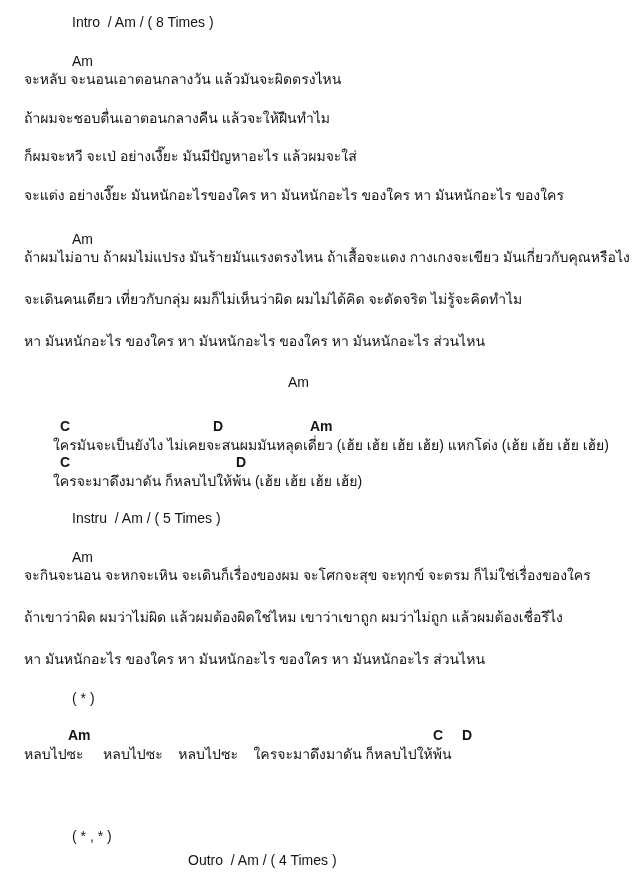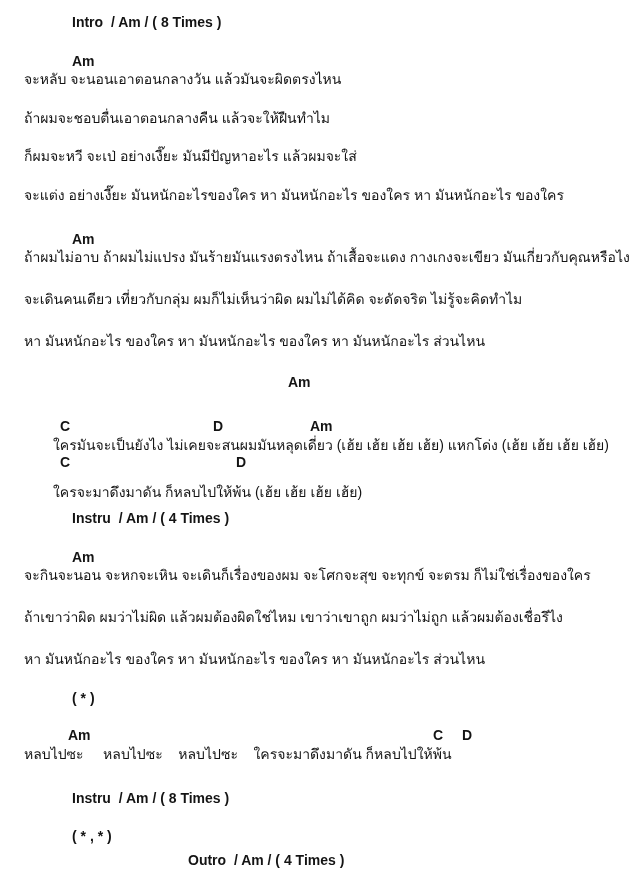--- a/index.html
+++ b/index.html
@@ -16,21 +16,21 @@
     font-family: "Liberation Sans", "DejaVu Sans", sans-serif;
     font-size: 14px;
     overflow: hidden;
   }
   .line {
     position: absolute;
     white-space: pre;
     line-height: 19px;
   }
   .bold {
-    font-weight: 700;
+    font-weight: 400;
     padding-left: 48px;
   }
   .chord-row {
     position: absolute;
     left: 0;
     top: 0;
     width: 100%;
     height: 19px;
   }
   .chord {
@@ -64,37 +64,36 @@
     <span class="chord" style="left:60px">C</span>
     <span class="chord" style="left:213px">D</span>
     <span class="chord" style="left:310px">Am</span>
   </div>
   <div class="line" style="left:53px; top:436px">ใครมันจะเป็นยังไง ไม่เคยจะสนผมมันหลุดเดี่ยว (เฮ้ย เฮ้ย เฮ้ย เฮ้ย) แหกโด่ง (เฮ้ย เฮ้ย เฮ้ย เฮ้ย)</div>
 
   <div class="chord-row" style="top:454px">
     <span class="chord" style="left:60px">C</span>
     <span class="chord" style="left:236px">D</span>
   </div>
-  <div class="line" style="left:53px; top:483px">ใครจะมาดึงมาดัน ก็หลบไปให้พ้น (เฮ้ย เฮ้ย เฮ้ย เฮ้ย)</div>
+  <div class="line" style="left:53px; top:472px">ใครจะมาดึงมาดัน ก็หลบไปให้พ้น (เฮ้ย เฮ้ย เฮ้ย เฮ้ย)</div>
 
-  <div class="line bold" style="left:24px; top:509px">Instru  / Am / ( 4 Times )</div>
+  <div class="line bold" style="left:24px; top:509px">Instru  / Am / ( 5 Times )</div>
 
   <div class="line bold" style="left:24px; top:548px">Am</div>
   <div class="line" style="left:24px; top:608px">ถ้าเขาว่าผิด ผมว่าไม่ผิด แล้วผมต้องผิดใช่ไหม เขาว่าเขาถูก ผมว่าไม่ถูก แล้วผมต้องเชื่อรึไง</div>
   <div class="line" style="left:24px; top:566px">จะกินจะนอน จะหกจะเหิน จะเดินก็เรื่องของผม จะโศกจะสุข จะทุกข์ จะตรม ก็ไม่ใช่เรื่องของใคร</div>
   <div class="line" style="left:24px; top:650px">หา มันหนักอะไร ของใคร หา มันหนักอะไร ของใคร หา มันหนักอะไร ส่วนไหน</div>
 
   <div class="line bold" style="left:24px; top:689px">( * )</div>
 
   <div class="chord-row" style="top:727px">
     <span class="chord" style="left:68px">Am</span>
     <span class="chord" style="left:433px">C</span>
     <span class="chord" style="left:462px">D</span>
   </div>
   <div class="line" style="left:24px; top:745px">หลบไปซะ     หลบไปซะ    หลบไปซะ    ใครจะมาดึงมาดัน ก็หลบไปให้พ้น</div>
 
-  <div class="line bold" style="left:24px; top:789px">Instru  / Am / ( 8 Times )</div>
 
   <div class="line bold" style="left:24px; top:827px">( * , * )</div>
 
   <div class="line bold" style="left:140px; top:851px">Outro  / Am / ( 4 Times )</div>
 
 </div>
 
 </body></html>

